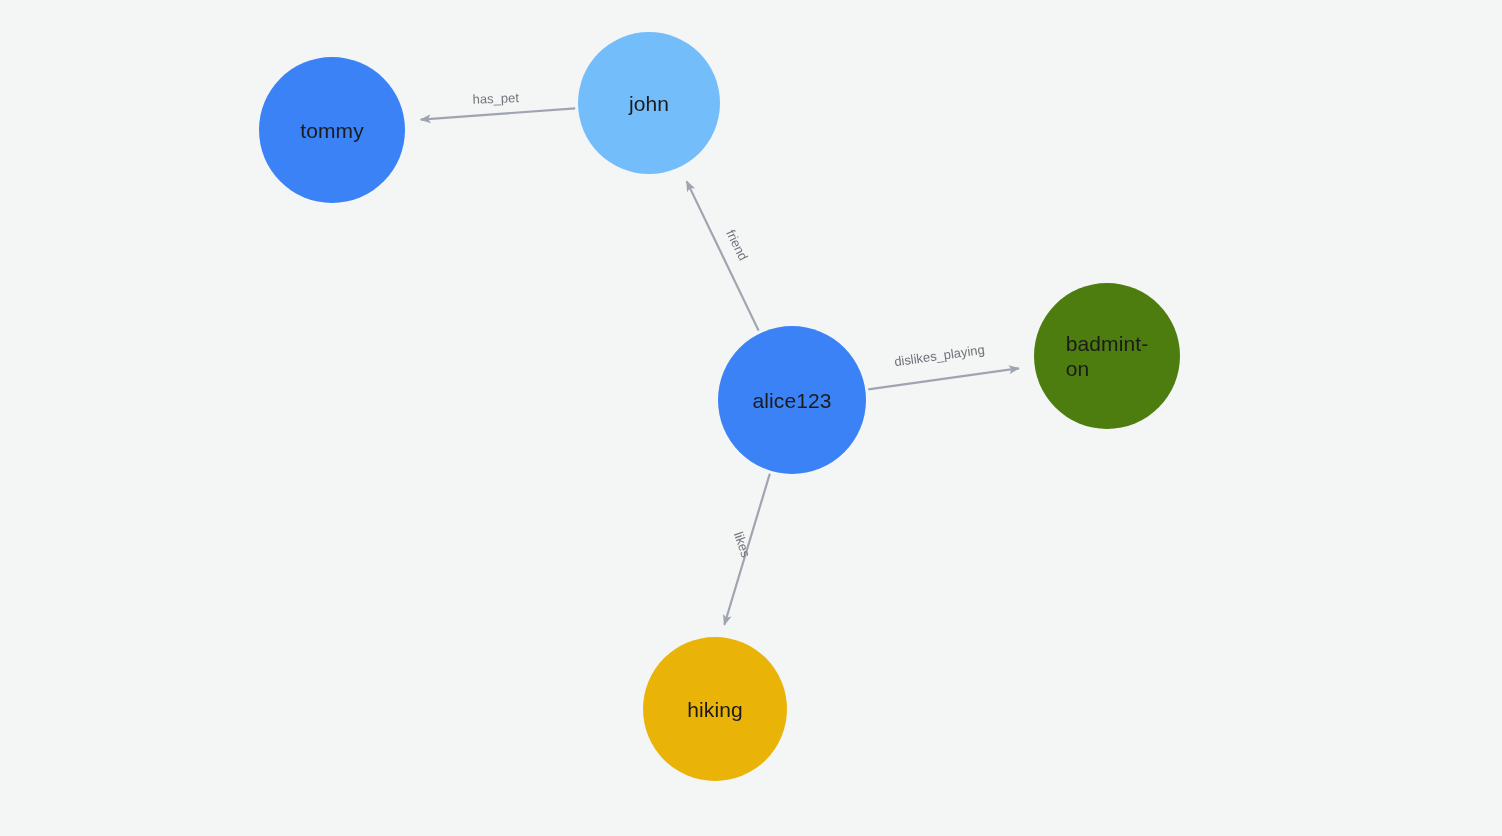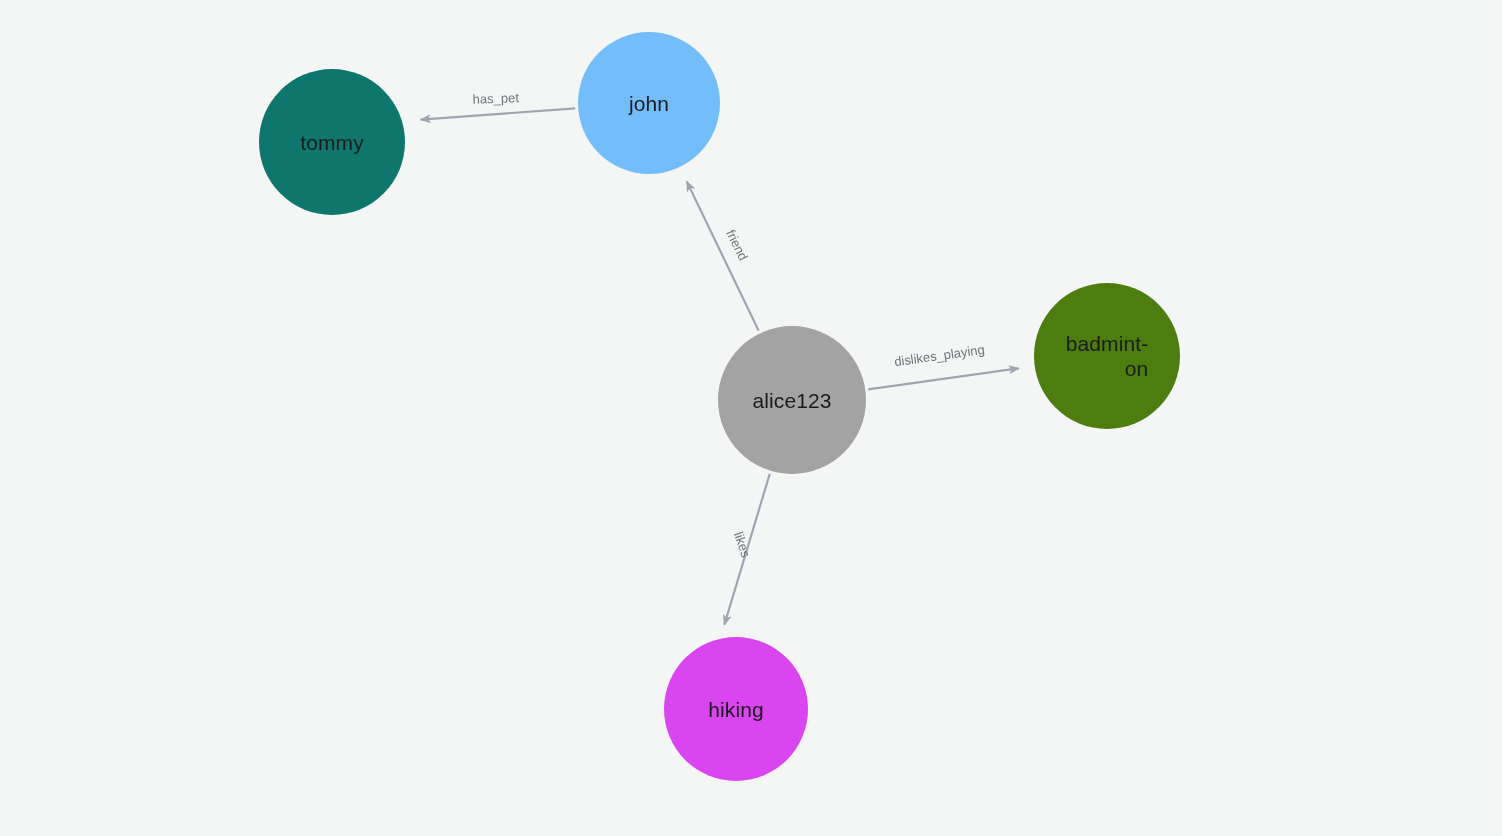--- a/index.html
+++ b/index.html
@@ -40,21 +40,21 @@
     font-family: "Liberation Sans", sans-serif;
     font-size: 13px;
   }
   .node {
     position: absolute;
     border-radius: 50%;
     display: flex;
     align-items: center;
     justify-content: center;
     box-sizing: border-box;
-    text-align: right;
+    text-align: left;
   }
   .node-label {
     color: #1b1b1b;
     font-family: "Liberation Sans", sans-serif;
     font-size: 21px;
     line-height: 25px;
     letter-spacing: 0.1px;
     pointer-events: none;
     white-space: pre-line;
   }
@@ -78,31 +78,31 @@
       </g>
     <g id="edge-labels">
         <text class="edge-label" x="496" y="103" text-anchor="middle" transform="rotate(-2 496 103)">has_pet</text>
         <text class="edge-label" x="733" y="247" text-anchor="middle" transform="rotate(64 733 247)">friend</text>
         <text class="edge-label" x="940" y="360" text-anchor="middle" transform="rotate(-8 940 360)">dislikes_playing</text>
         <text class="edge-label" x="738" y="546" text-anchor="middle" transform="rotate(71 738 546)">likes</text>
       </g>
   </svg>
 
   <div id="nodes-layer">
-      <div class="node" style="left: 259px; top: 69px; width: 146px; height: 146px; background: #0f766e;">
+      <div class="node" style="left: 259px; top: 57px; width: 146px; height: 146px; background: #3b82f6;">
         <span class="node-label">tommy</span>
       </div>
       <div class="node" style="left: 578px; top: 32px; width: 142px; height: 142px; background: rgb(116, 189, 251);">
         <span class="node-label">john</span>
       </div>
-      <div class="node" style="left: 718px; top: 326px; width: 148px; height: 148px; background: #a3a3a3;">
+      <div class="node" style="left: 718px; top: 326px; width: 148px; height: 148px; background: #3b82f6;">
         <span class="node-label">alice123</span>
       </div>
       <div class="node" style="left: 1034px; top: 283px; width: 146px; height: 146px; background: #4d7c0f;">
         <span class="node-label">badmint-
 on</span>
       </div>
-      <div class="node" style="left: 664px; top: 637px; width: 144px; height: 144px; background: #d946ef;">
+      <div class="node" style="left: 643px; top: 637px; width: 144px; height: 144px; background: #eab308;">
         <span class="node-label">hiking</span>
       </div>
     </div>
 
 </div>
 
 </body></html>

